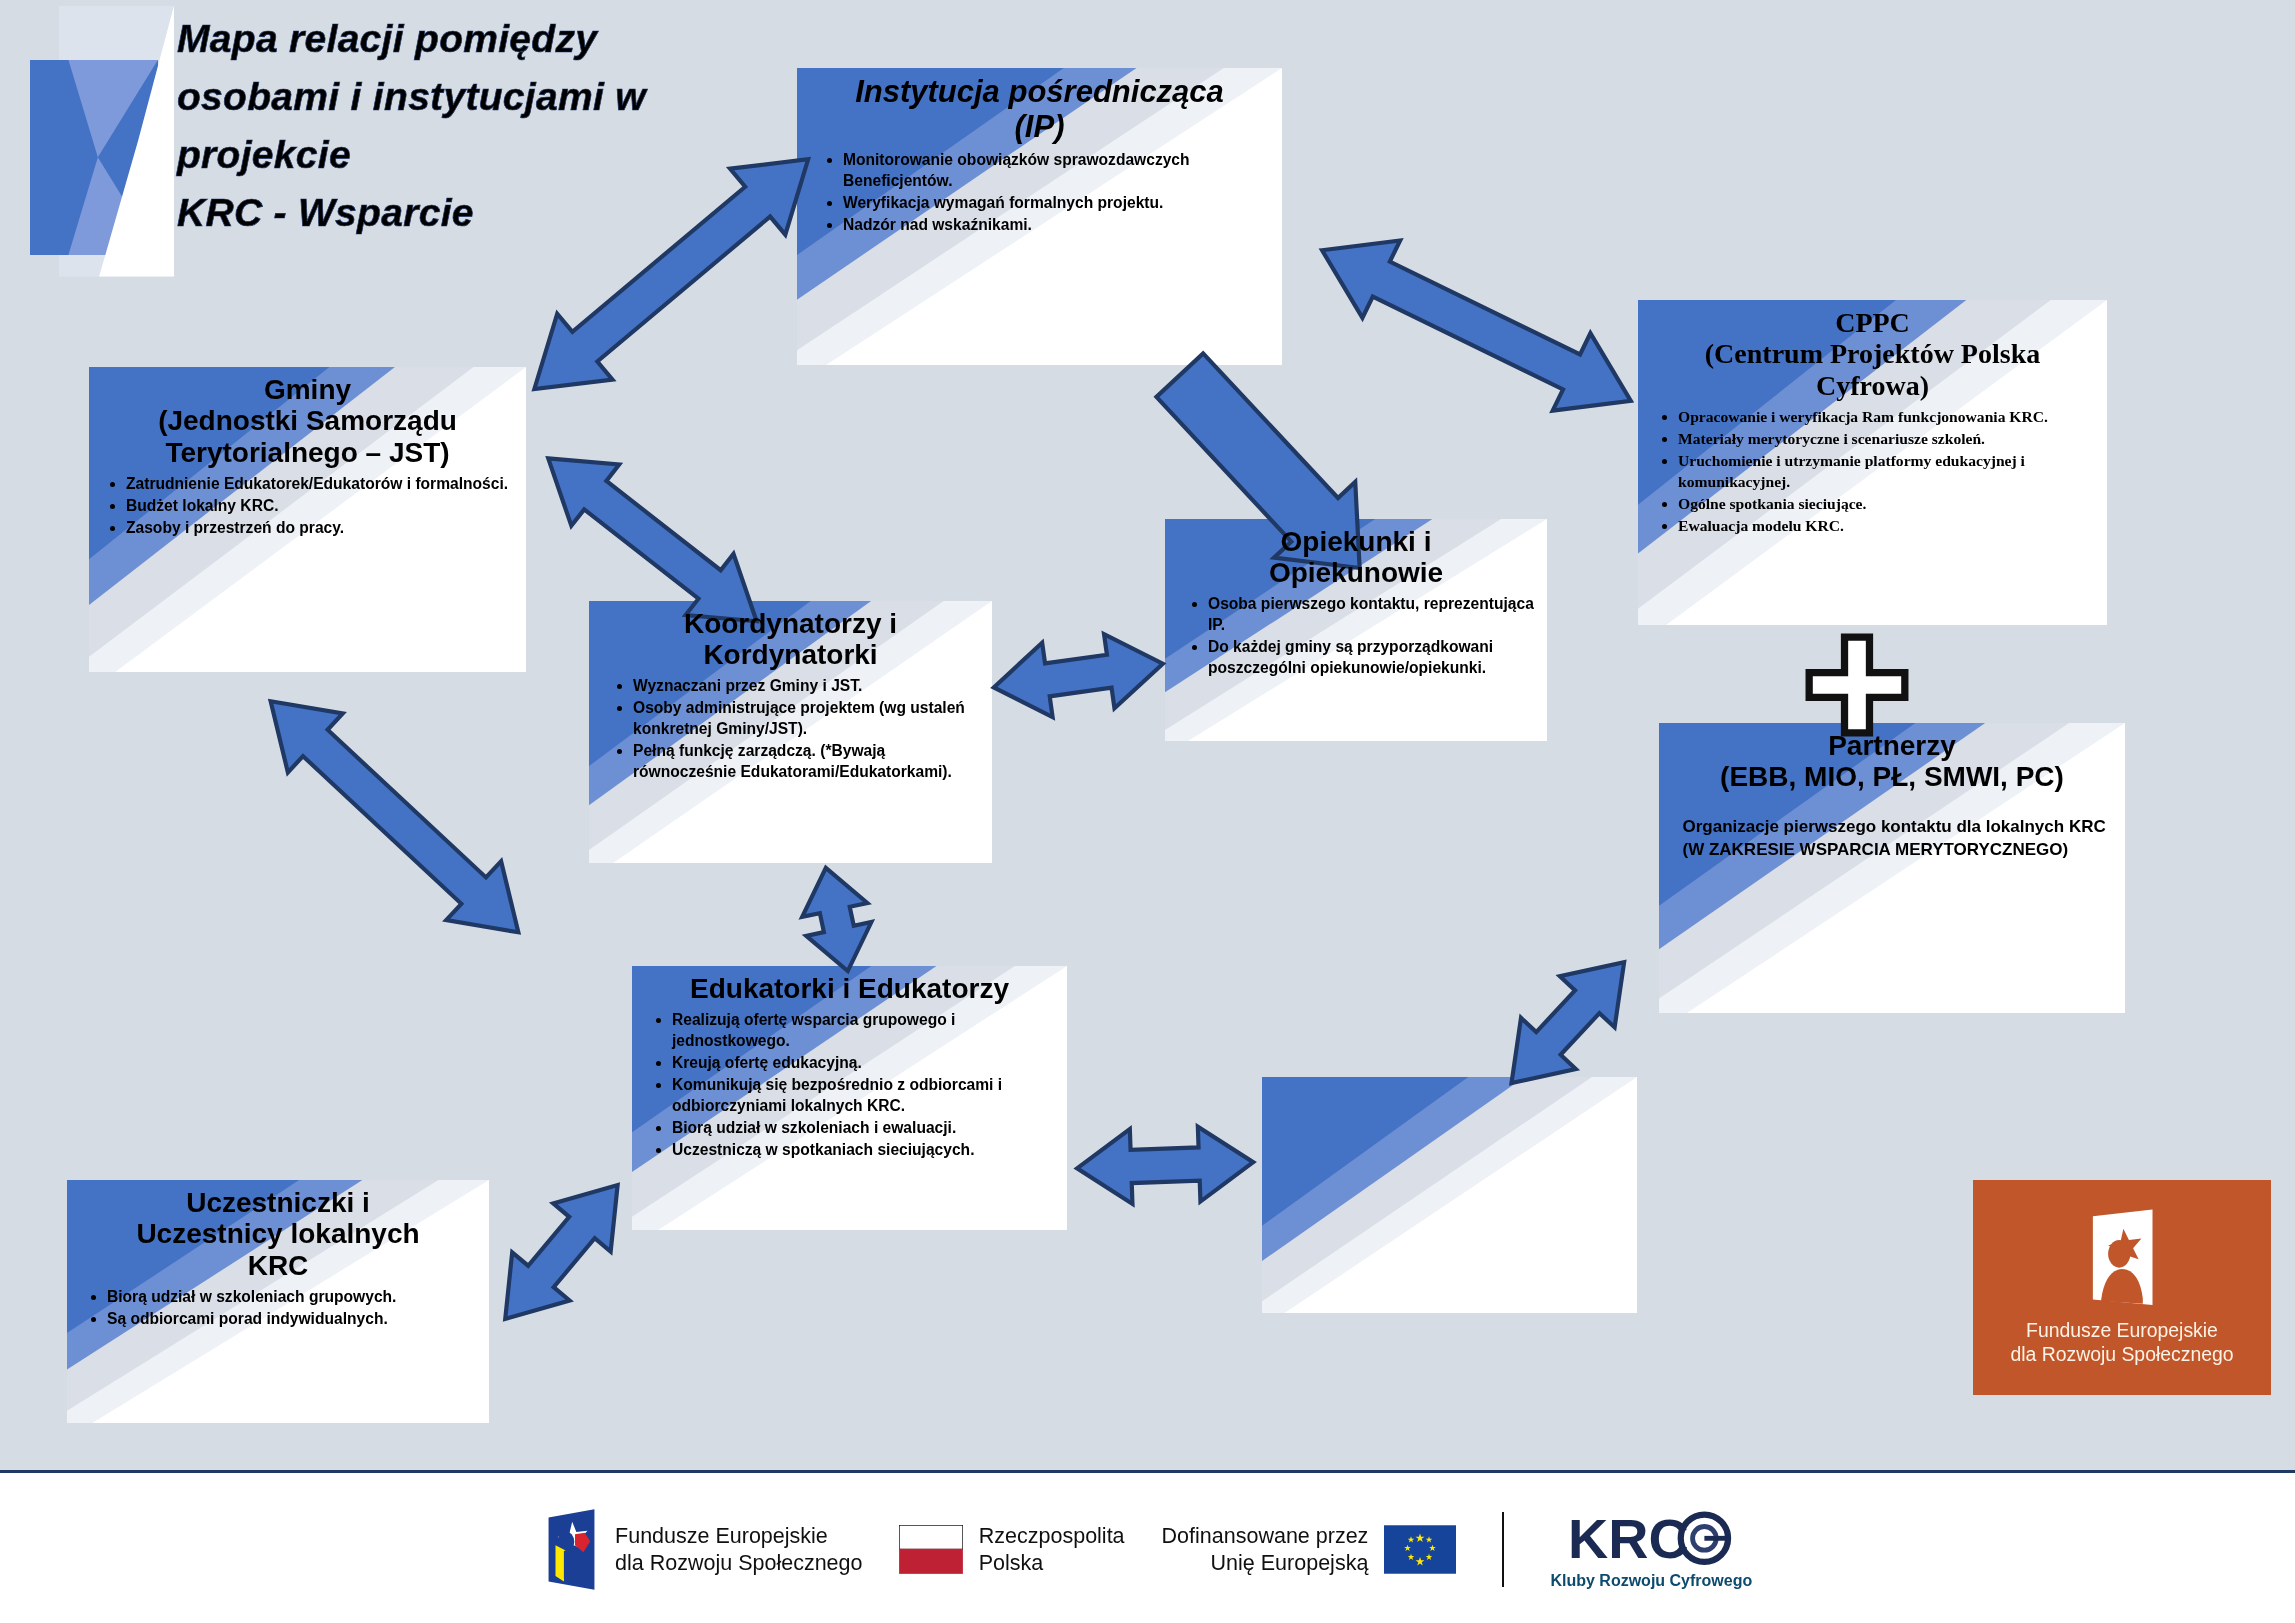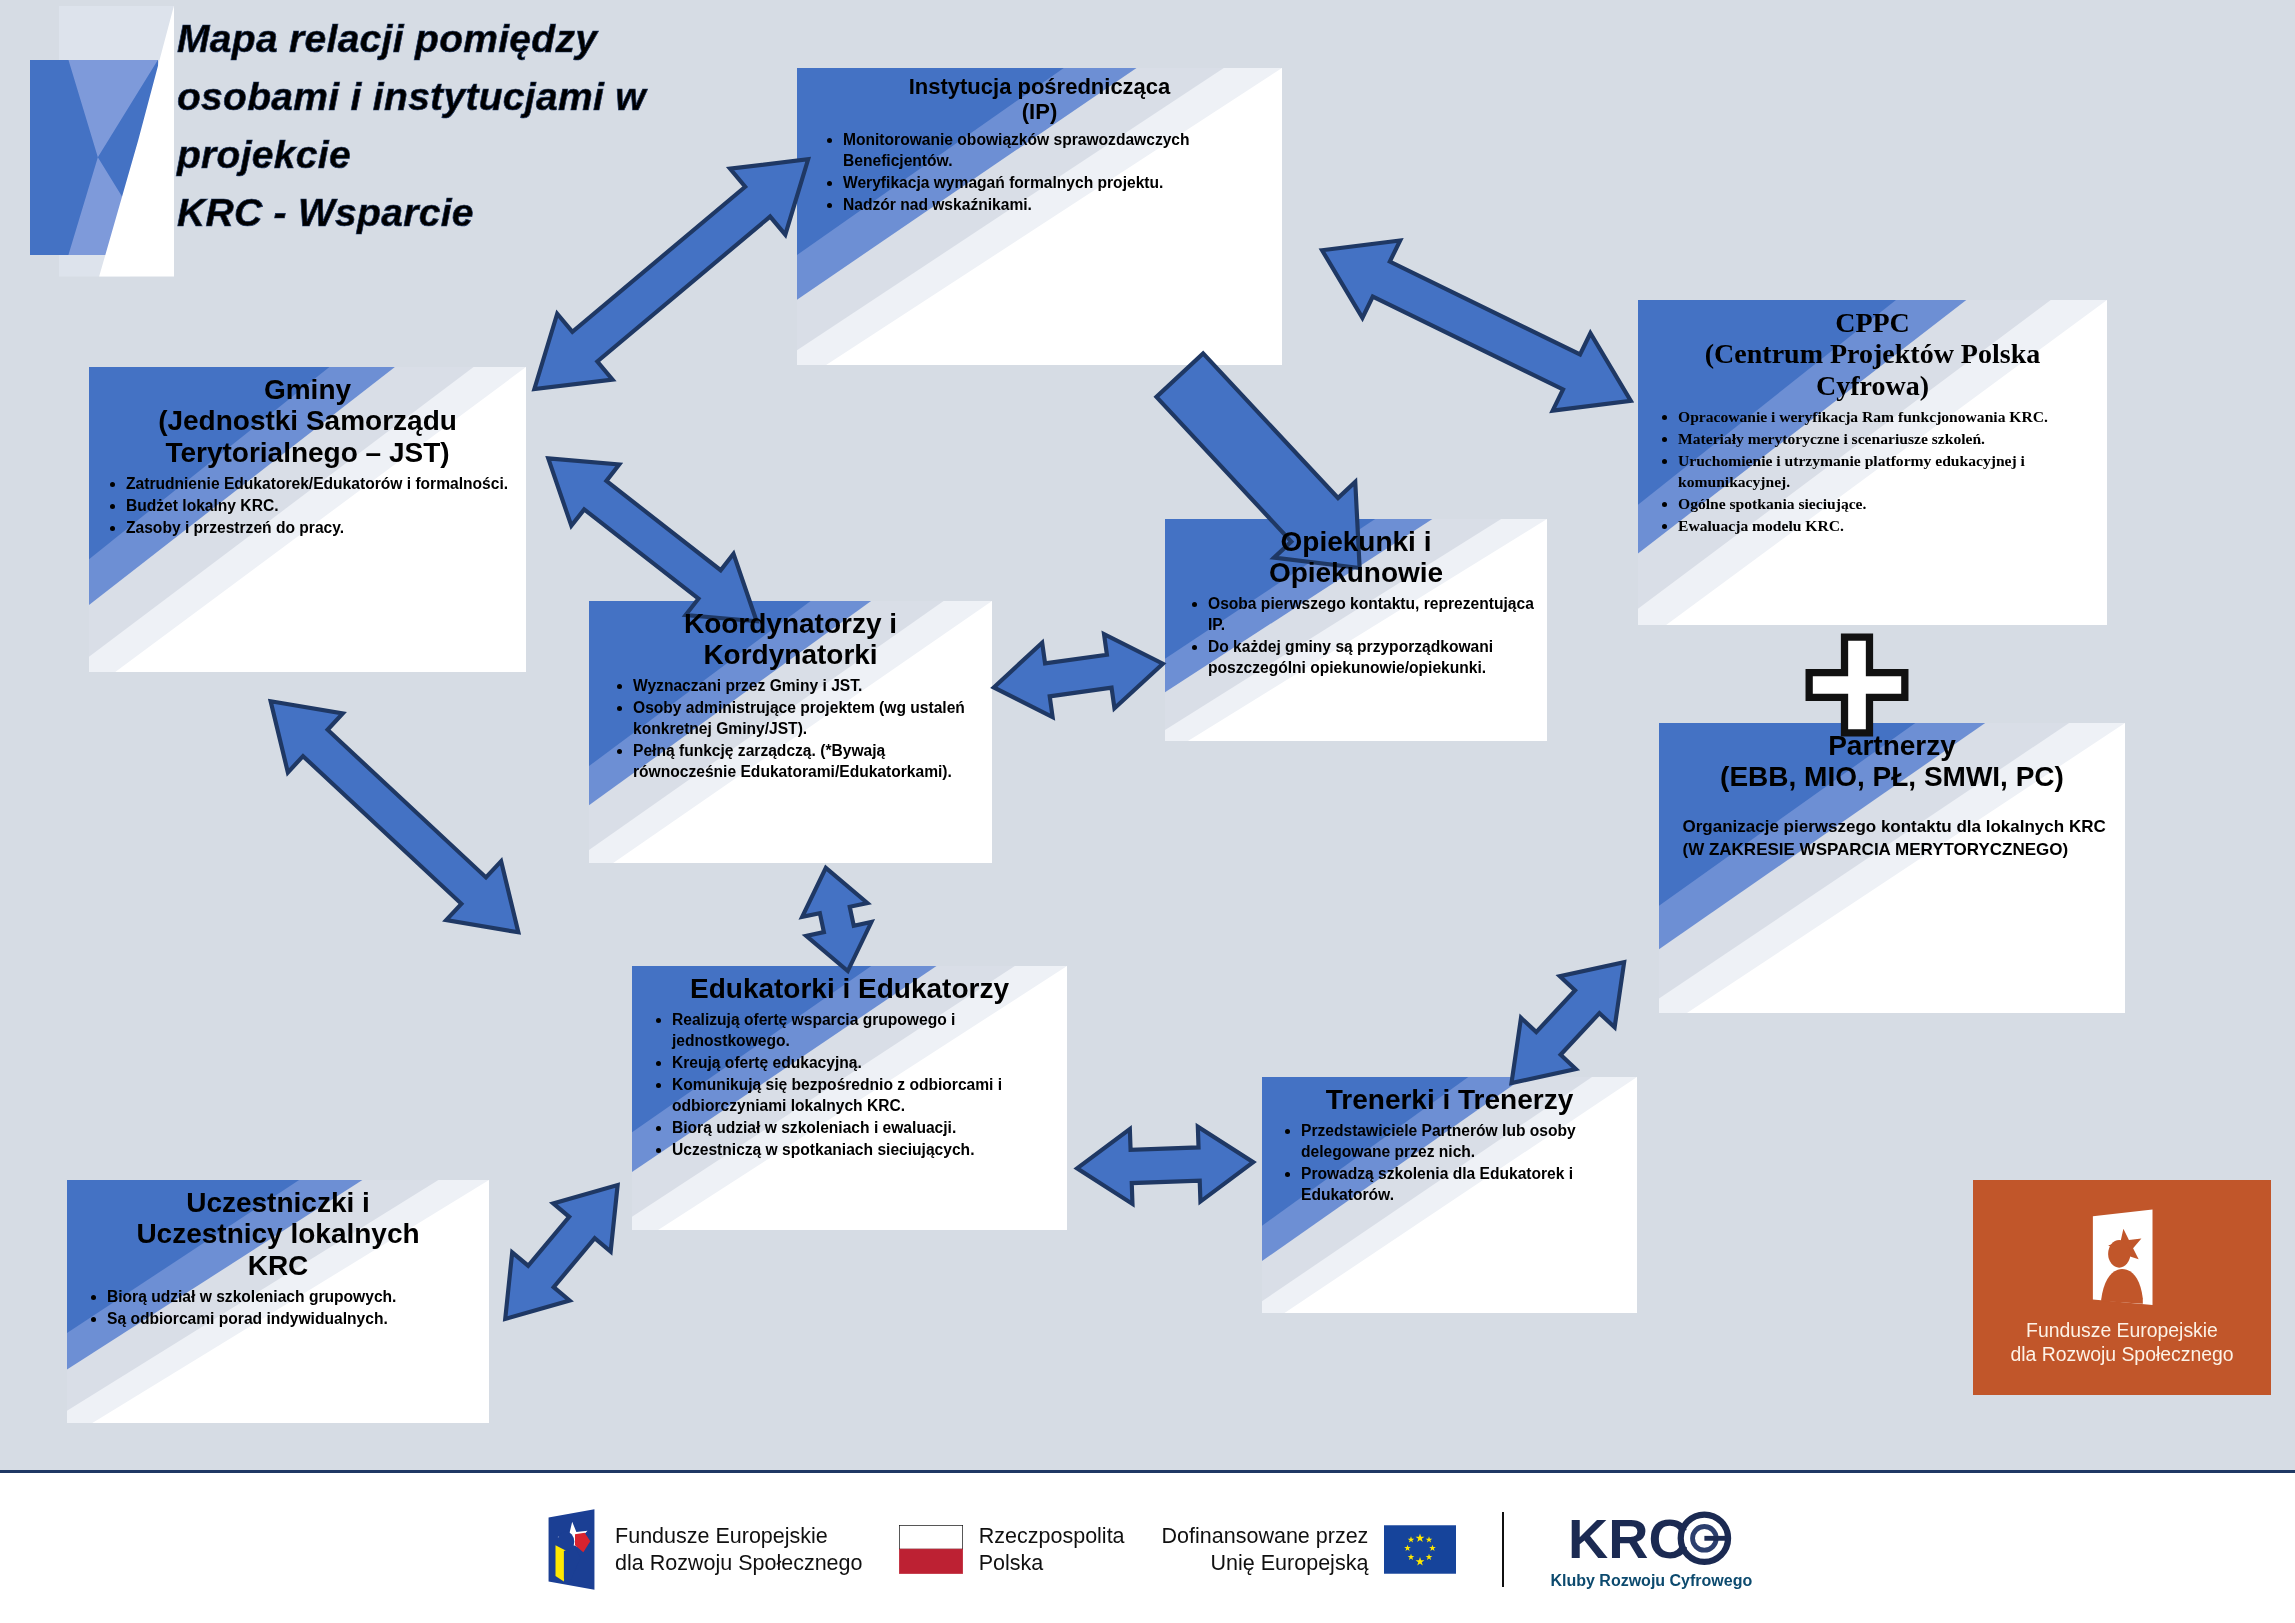--- a/index.html
+++ b/index.html
@@ -47,21 +47,21 @@
   .node h3{margin:0;text-align:center;font-weight:700;color:#000;
      font-size:28px;line-height:1.12;}
   .node ul{margin:5.6px 0 0 0;padding-left:37px;}
   .node li{font-size:15.6px;font-weight:700;color:#000;line-height:1.33;
      margin-bottom:1.4px;}
   .node p.plain{font-size:17px;font-weight:700;color:#000;line-height:1.33;
      margin:23.6px 0 0 12.5px;}
 
   
   #node-ip      {left:797px;top:68px;  width:485px;height:297px;}
-  #node-ip h3   {font-size:22px;}
+  #node-ip h3   {font-size:31px;font-style:italic;}
   #node-cppc    {left:1638px;top:300px; width:469px;height:325px;font-family:Liberation Serif, serif;}
   #node-cppc h3 {font-size:28px;}
   #node-gminy   {left:89px; top:367px; width:437px;height:305px;}
   #node-koord   {left:589px; top:601px; width:403px;height:262px;}
   #node-opiek   {left:1165px;top:519px; width:382px;height:222px;}
   #node-partner {left:1659px;top:723px;width:466px;height:290px;}
   #node-eduk    {left:632px; top:966px;width:435px;height:264px;}
   #node-tren    {left:1262px;top:1077px;width:375px;height:236px;}
   #node-uczest  {left:67px;  top:1180px;width:422px;height:243px;}
 
@@ -311,29 +311,20 @@
       </ul>
     </div>
   </div>
 
   <div class="node" id="node-tren">
     <div class="deco">
       <div class="d1"></div>
         <div class="d2"></div>
         <div class="d3"></div>
         <div class="d4"></div>
-    </div>
-    <div class="inner">
-      <h3>
-        <span>Trenerki i Trenerzy</span>
-      </h3>
-      <ul>
-        <li>Przedstawiciele Partnerów lub osoby delegowane przez nich.</li>
-        <li>Prowadzą szkolenia dla Edukatorek i Edukatorów.</li>
-      </ul>
     </div>
   </div>
 
   <div class="node" id="node-uczest">
     <div class="deco">
       <div class="d1"></div>
         <div class="d2"></div>
         <div class="d3"></div>
         <div class="d4"></div>
     </div>

